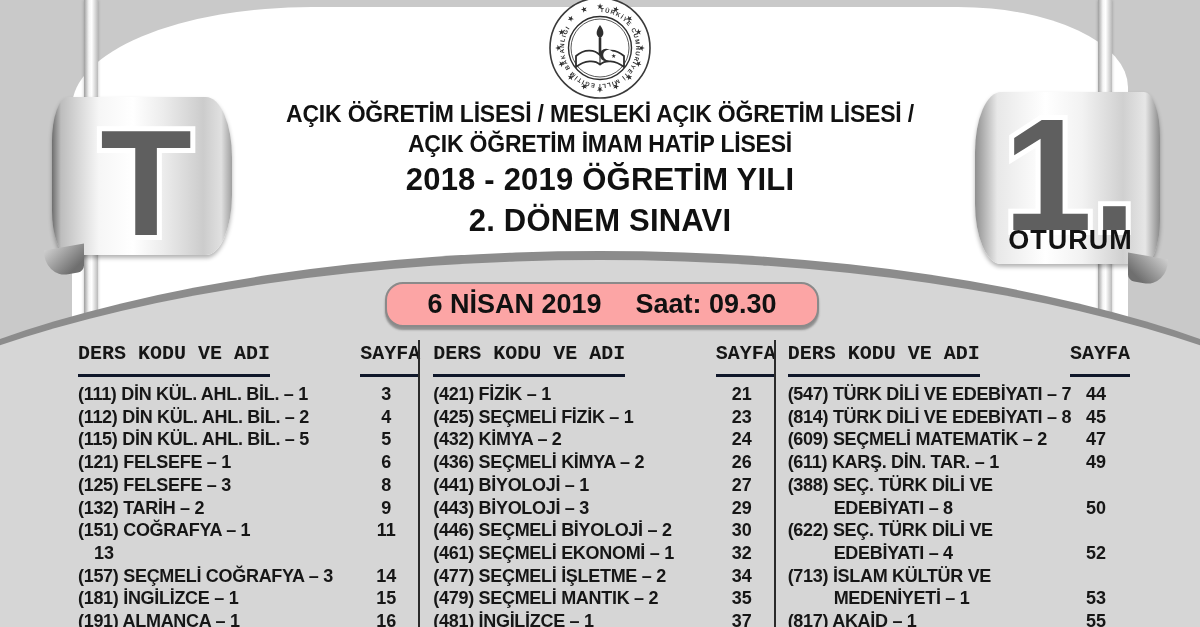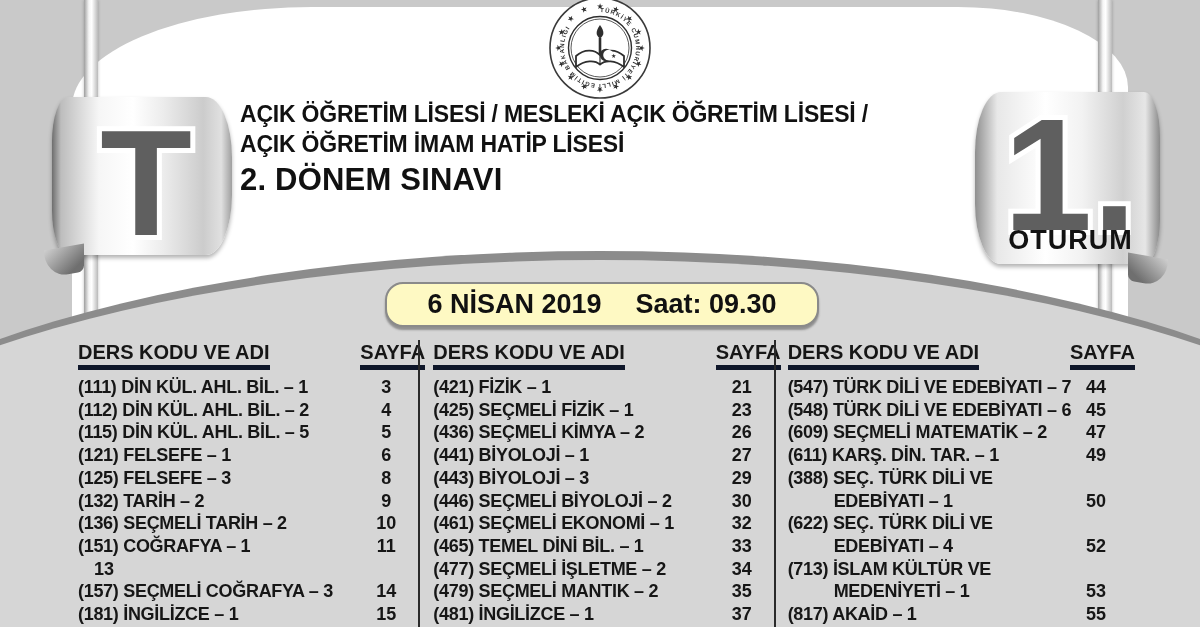--- a/index.html
+++ b/index.html
@@ -68,43 +68,43 @@
   .session-label{
     position:absolute;left:16px;right:10px;bottom:8px;text-align:center;
     font-weight:bold;font-size:27px;letter-spacing:1px;color:#111;
   }
 
   
   .emblem{left:540px;top:0;width:120px;height:100px;z-index:5;}
   .emblem svg{display:block;overflow:hidden;}
 
   
-  .title-block{left:240px;right:240px;top:99px;z-index:5;color:#111;}
+  .title-block{left:240px;right:240px;top:99px;text-align:center;z-index:5;color:#111;}
   .t-small{font-size:23px;font-weight:bold;line-height:30px;letter-spacing:-0.2px;}
   .t-big{font-size:31px;font-weight:bold;line-height:41px;letter-spacing:0.2px;}
 
   
   .date-pill{
     left:385px;top:282px;width:430px;height:41px;z-index:5;
-    background:#fef9c3;border:2px solid #8a8a8a;border-radius:18px;
+    background:#fca5a5;border:2px solid #8a8a8a;border-radius:18px;
     box-shadow:0 3px 2px rgba(60,60,60,.45);
     display:flex;align-items:center;justify-content:center;gap:34px;
     font-size:27px;font-weight:bold;color:#111;
   }
 
   
   .table-area{left:78px;top:340px;width:1044px;z-index:5;display:flex;color:#161616;}
   .table-col{flex:1;min-width:0;}
   .table-col + .table-col{border-left:2px solid #2a2a2a;}
   .table-col:nth-child(1){padding-right:6px;}
   .table-col:nth-child(2){padding-left:13px;padding-right:6px;}
   .table-col:nth-child(3){padding-left:12px;}
   .thead{display:flex;align-items:flex-end;margin-bottom:6px;font-size:20px;font-weight:bold;line-height:24px;}
   .th-course{flex:1;}
-  .th-course span,.th-page span{border-bottom:5px solid #0f172a;padding-bottom:1px;display:inline-block;}
+  .th-course span,.th-page span{border-bottom:3px solid #0f172a;padding-bottom:8px;display:inline-block;font-family:Liberation Mono, monospace;}
   .th-page{width:52px;text-align:center;flex:0 0 52px;}
   .trow{display:flex;align-items:flex-end;font-size:18px;font-weight:bold;line-height:22.7px;letter-spacing:-0.3px;}
   .trow .course{flex:1;min-width:0;white-space:nowrap;}
   .trow .pg{flex:0 0 52px;width:52px;text-align:center;letter-spacing:0;}
   .trow .course .l2{padding-left:46px;}
 </style>
 </head>
 <body style="--outer-bg: #c9c9c9; --sheet-bg: #ffffff; --dome-fill: #d6d6d6; --dome-rim: #8c8c8c; --letter-gray: #5f5f5f;">
 
 <div class="abs sheet"></div>
@@ -166,20 +166,21 @@
       <circle cx="66" cy="55" r="6.2" fill="#2e2e2e"></circle>
       <circle cx="68.4" cy="55" r="5.2" fill="#ffffff"></circle>
       <text x="71" y="58" font-size="6" fill="#2e2e2e" font-family="DejaVu Sans, sans-serif">★</text>
     </g>
   </svg>
 </div>
 
 <div class="abs title-block">
   <div class="t-small">AÇIK ÖĞRETİM LİSESİ / MESLEKİ AÇIK ÖĞRETİM LİSESİ /</div>
   <div class="t-small">AÇIK ÖĞRETİM İMAM HATİP LİSESİ</div>
+  <div class="t-big">2018 - 2019 ÖĞRETİM YILI</div>
   <div class="t-big">2. DÖNEM SINAVI</div>
 </div>
 
 <div class="abs date-pill">
   <span>6 NİSAN 2019</span>
   <span>Saat: 09.30</span>
 </div>
 
 <div class="abs table-area">
   <div class="table-col">
@@ -205,24 +206,20 @@
       </div>
       <div class="trow">
         <div class="course">(125) FELSEFE – 3</div>
         <div class="pg">8</div>
       </div>
       <div class="trow">
         <div class="course">(132) TARİH – 2</div>
         <div class="pg">9</div>
       </div>
       <div class="trow">
-        <div class="course">(136) SEÇMELİ TARİH – 2</div>
-        <div class="pg">10</div>
-      </div>
-      <div class="trow">
         <div class="course">(151) COĞRAFYA – 1</div>
         <div class="pg">11</div>
       </div>
       <div class="trow">
         <div class="pg">13</div>
       </div>
       <div class="trow">
         <div class="course">(157) SEÇMELİ COĞRAFYA – 3</div>
         <div class="pg">14</div>
       </div>
@@ -242,42 +239,42 @@
       </div>
       <div class="trow">
         <div class="course">(421) FİZİK – 1</div>
         <div class="pg">21</div>
       </div>
       <div class="trow">
         <div class="course">(425) SEÇMELİ FİZİK – 1</div>
         <div class="pg">23</div>
       </div>
       <div class="trow">
+        <div class="course">(432) KİMYA – 2</div>
+        <div class="pg">24</div>
+      </div>
+      <div class="trow">
         <div class="course">(436) SEÇMELİ KİMYA – 2</div>
         <div class="pg">26</div>
       </div>
       <div class="trow">
         <div class="course">(441) BİYOLOJİ – 1</div>
         <div class="pg">27</div>
       </div>
       <div class="trow">
         <div class="course">(443) BİYOLOJİ – 3</div>
         <div class="pg">29</div>
       </div>
       <div class="trow">
         <div class="course">(446) SEÇMELİ BİYOLOJİ – 2</div>
         <div class="pg">30</div>
       </div>
       <div class="trow">
         <div class="course">(461) SEÇMELİ EKONOMİ – 1</div>
         <div class="pg">32</div>
-      </div>
-      <div class="trow">
-        <div class="course">(465) TEMEL DİNİ BİL. – 1</div>
-        <div class="pg">33</div>
       </div>
       <div class="trow">
         <div class="course">(477) SEÇMELİ İŞLETME – 2</div>
         <div class="pg">34</div>
       </div>
       <div class="trow">
         <div class="course">(479) SEÇMELİ MANTIK – 2</div>
         <div class="pg">35</div>
       </div>
       <div class="trow clipped">
@@ -288,35 +285,35 @@
   <div class="table-col">
       <div class="thead">
         <div class="th-course"><span>DERS KODU VE ADI</span></div>
         <div class="th-page"><span>SAYFA</span></div>
       </div>
       <div class="trow">
         <div class="course">(547) TÜRK DİLİ VE EDEBİYATI – 7</div>
         <div class="pg">44</div>
       </div>
       <div class="trow">
-        <div class="course">(548) TÜRK DİLİ VE EDEBİYATI – 6</div>
+        <div class="course">(814) TÜRK DİLİ VE EDEBİYATI – 8</div>
         <div class="pg">45</div>
       </div>
       <div class="trow">
         <div class="course">(609) SEÇMELİ MATEMATİK – 2</div>
         <div class="pg">47</div>
       </div>
       <div class="trow">
         <div class="course">(611) KARŞ. DİN. TAR. – 1</div>
         <div class="pg">49</div>
       </div>
       <div class="trow">
         <div class="course">
           <div class="l1">(388) SEÇ. TÜRK DİLİ VE</div>
-          <div class="l2">EDEBİYATI – 1</div>
+          <div class="l2">EDEBİYATI – 8</div>
         </div>
         <div class="pg">50</div>
       </div>
       <div class="trow">
         <div class="course">
           <div class="l1">(622) SEÇ. TÜRK DİLİ VE</div>
           <div class="l2">EDEBİYATI – 4</div>
         </div>
         <div class="pg">52</div>
       </div>

